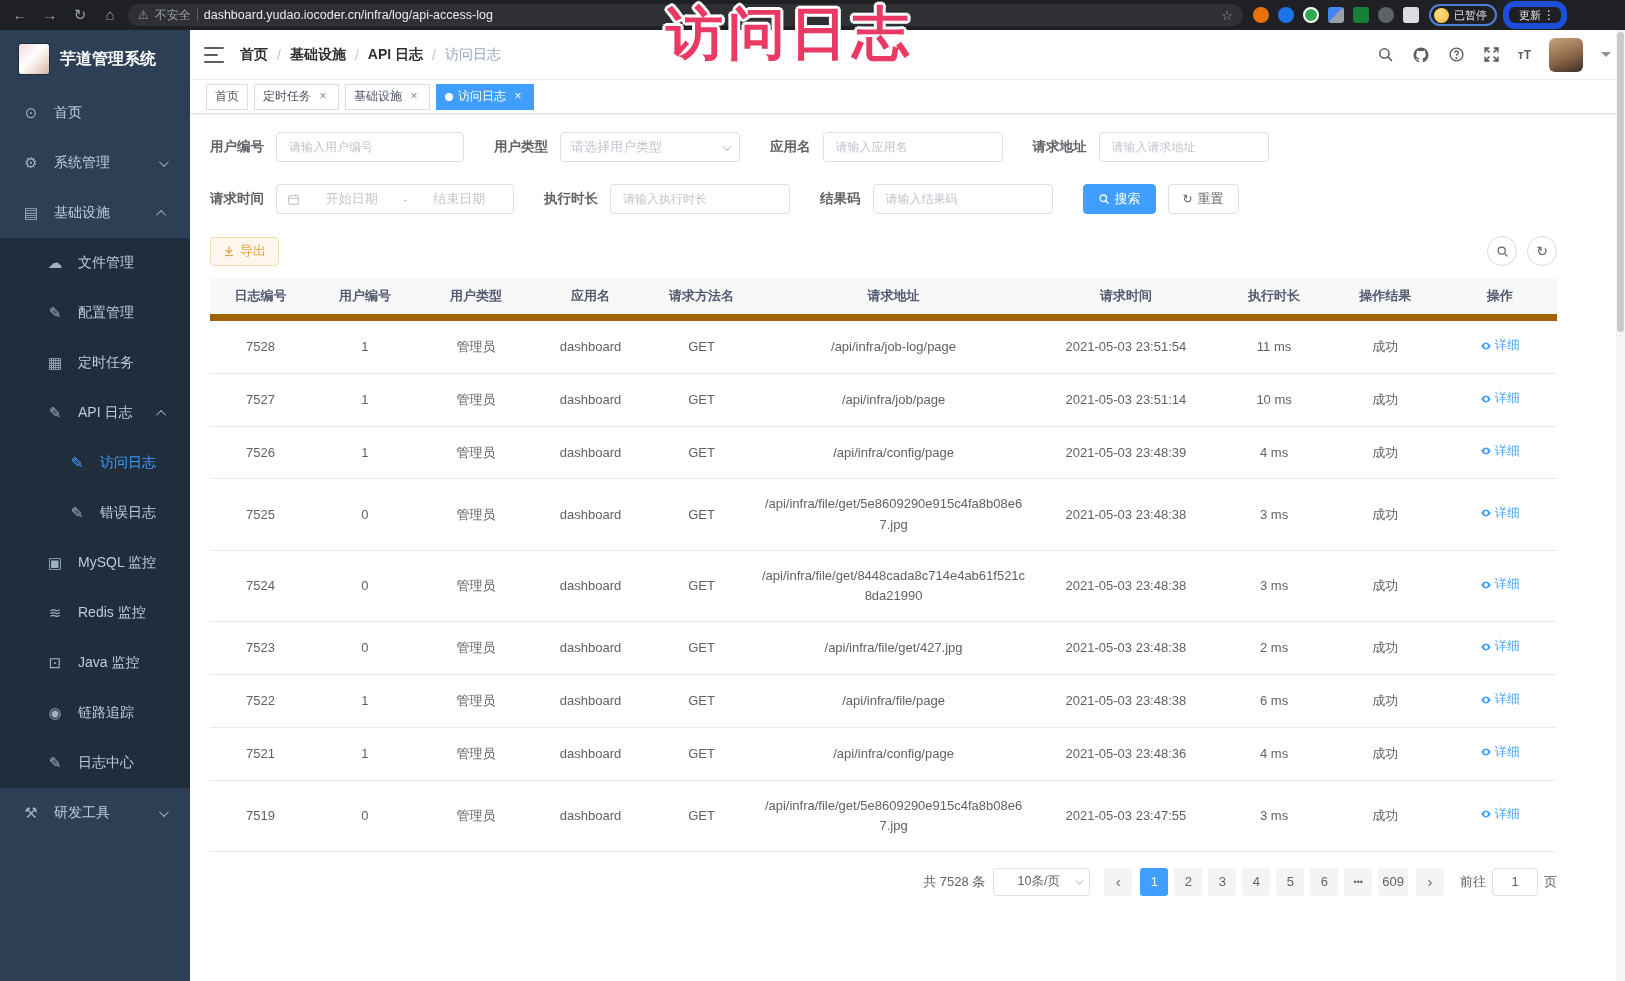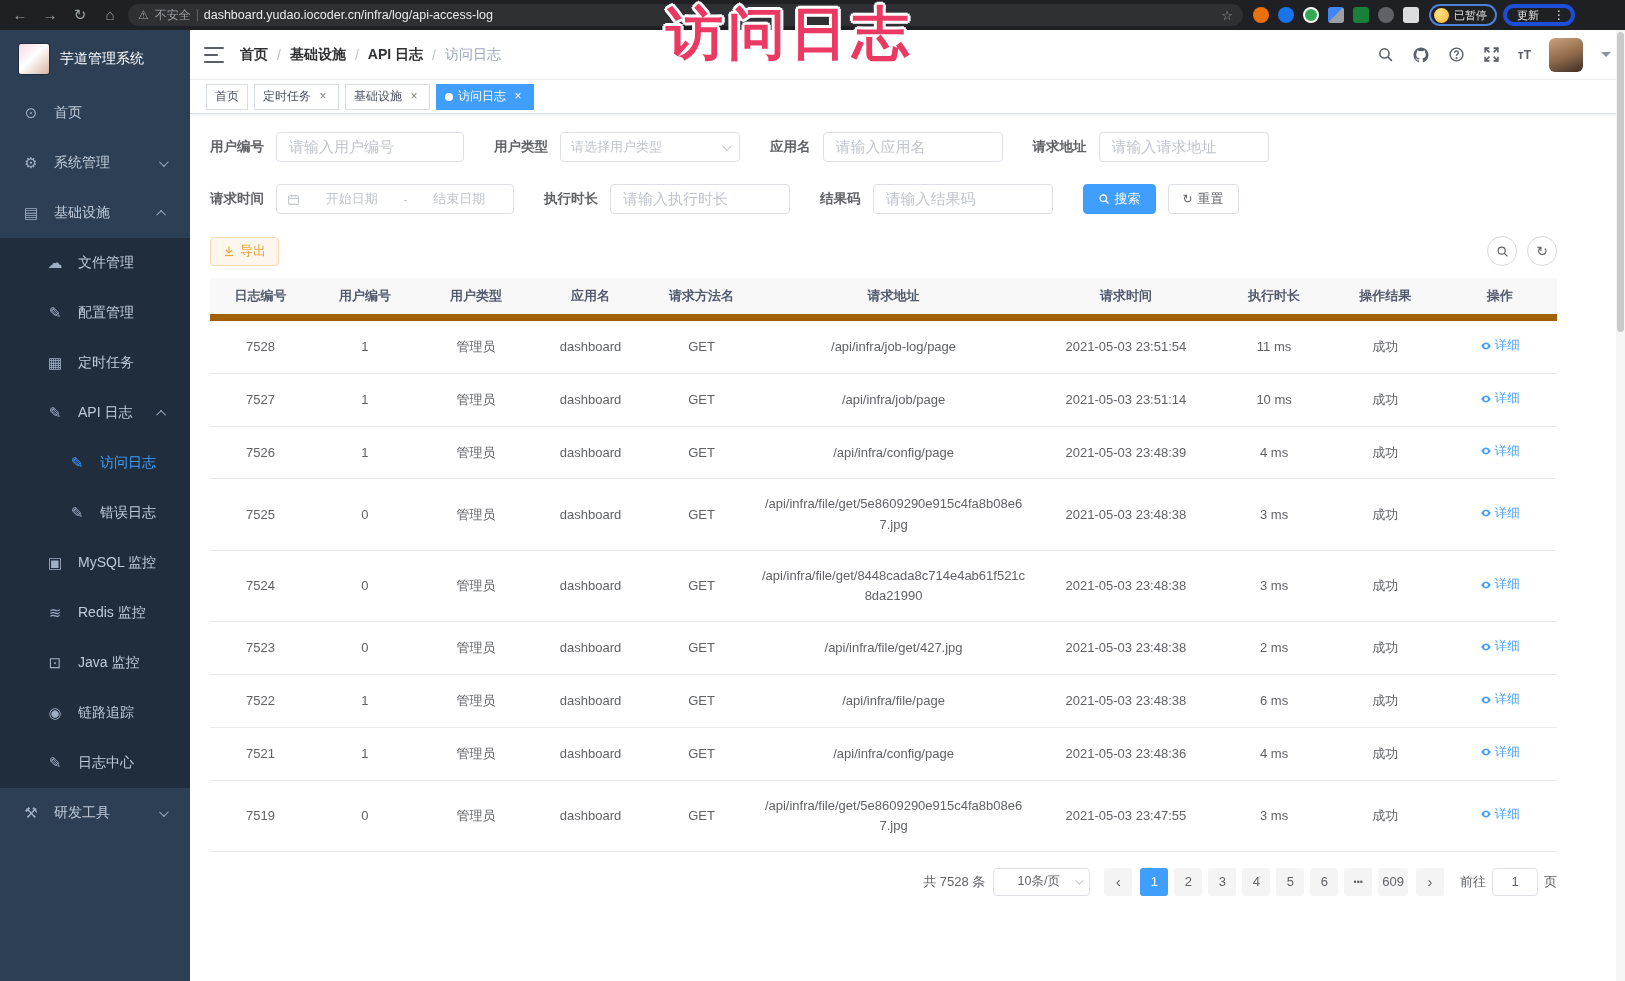--- a/index.html
+++ b/index.html
@@ -15,30 +15,30 @@
   .omnibox .sec{font-size:12px;color:#9aa0a6;}
   .omnibox .odiv{width:1px;height:12px;background:#5f6368;}
   .omnibox .url{font-size:12.5px;color:#e8eaed;flex:1;white-space:nowrap;overflow:hidden;}
   .omnibox .star{font-size:13px;color:#9aa0a6;cursor:pointer;}
   .exts{display:flex;align-items:center;gap:9px;margin:0 4px;}
   .ext{width:16px;height:16px;border-radius:50%;cursor:pointer;}
   .ext.sq{border-radius:3px;}
   .profile-pill{height:22px;border:2px solid #4d7fd6;border-radius:12px;display:flex;
     align-items:center;gap:5px;padding:0 8px 0 3px;color:#dfe1e5;font-size:11px;cursor:pointer;}
   .pava{width:15px;height:15px;border-radius:50%;background:radial-gradient(circle at 35% 35%,#ffe082,#f6b73c);}
-  .update-pill{height:22px;border:4px solid #1d4ed8;border-radius:12px;display:flex;
-    align-items:center;gap:14px;padding:0 6px 0 10px;color:#e8eaed;font-size:11px;cursor:pointer;}
+  .update-pill{height:28px;border:6px solid #1d4ed8;border-radius:12px;display:flex;
+    align-items:center;gap:2px;padding:0 6px 0 10px;color:#e8eaed;font-size:11px;cursor:pointer;}
   .kebab{color:#e8eaed;font-size:12px;}
   
   .app{display:flex;height:951px;position:relative;}
   .sidebar{width:190px;background:#2d3f55;height:100%;flex:none;overflow:hidden;}
   .logo-row{height:58px;display:flex;align-items:center;gap:10px;padding-left:18px;}
   .logo-img{width:32px;height:32px;border-radius:3px;flex:none;
     background:linear-gradient(135deg,#f7d7e0 0%,#fff 45%,#d8b4a0 100%);border:1px solid #1f2d3d;}
-  .logo-title{color:#fff;font-size:14px;font-weight:normal;white-space:nowrap;}
+  .logo-title{color:#fff;font-size:16px;font-weight:bold;white-space:nowrap;}
   .menu-item{display:flex;align-items:center;height:50px;color:#bfcbd9;font-size:14px;cursor:pointer;}
   .menu-item .mi{width:22px;margin-right:12px;text-align:center;font-size:15px;color:#9fb0c5;flex:none;}
   .menu-item.lv1{padding-left:20px;}
   .menu-item.lv2{padding-left:44px;}
   .menu-item.lv3{padding-left:66px;}
   .menu-item.sub-bg{background:#1f2d3d;}
   .menu-item.active{color:#409eff;}
   .menu-item.active .mi{color:#409eff;}
   .chev{margin-left:auto;margin-right:24px;width:7px;height:7px;
     border-right:1.5px solid #9fb0c5;border-bottom:1.5px solid #9fb0c5;flex:none;}
@@ -66,23 +66,23 @@
     background:#fff;color:#495060;font-size:12px;padding:0 8px;cursor:pointer;}
   .tag .x{font-size:12px;color:#888;width:14px;height:14px;line-height:13px;text-align:center;border-radius:50%;}
   .tag.active{background:#409eff;border-color:#409eff;color:#fff;}
   .tag.active .x{color:#fff;}
   .tag .dot{width:8px;height:8px;border-radius:50%;background:#fff;}
   .content{flex:1;padding:18px 20px 0 20px;overflow:hidden;position:relative;}
   
   .frow{display:flex;align-items:center;margin-bottom:22px;}
   .fgroup{display:flex;align-items:center;margin-right:30px;}
   .flabel{font-size:13.5px;font-weight:700;color:#606266;margin-right:12px;white-space:nowrap;}
-  .finput{height:30px;border:1px solid #dcdfe6;border-radius:4px;padding:12px 12px;font-size:15px;
+  .finput{height:30px;border:1px solid #dcdfe6;border-radius:4px;padding:12px 12px;font-size:12px;
     color:#606266;background:#fff;outline:none;
-    font-family:Liberation Serif, serif;}
+    font-family:Liberation Sans, sans-serif;}
   .finput::placeholder{color:#c0c4cc;}
   .fselect{height:30px;border:1px solid #dcdfe6;border-radius:4px;padding:0 10px;display:flex;
     align-items:center;color:#c0c4cc;font-size:13px;cursor:pointer;background:#fff;}
   .fselect .txt{flex:1;}
   .fselect .sc{width:7px;height:7px;border-right:1.3px solid #c0c4cc;border-bottom:1.3px solid #c0c4cc;
     transform:rotate(45deg) translateY(-2px);}
   .daterange{height:30px;border:1px solid #dcdfe6;border-radius:4px;display:flex;align-items:center;
     gap:8px;padding:0 10px;color:#c0c4cc;font-size:13px;cursor:pointer;background:#fff;width:238px;}
   .daterange .dtxt{flex:1;text-align:center;}
   .btn{height:30px;border-radius:4px;font-size:13px;display:inline-flex;align-items:center;

